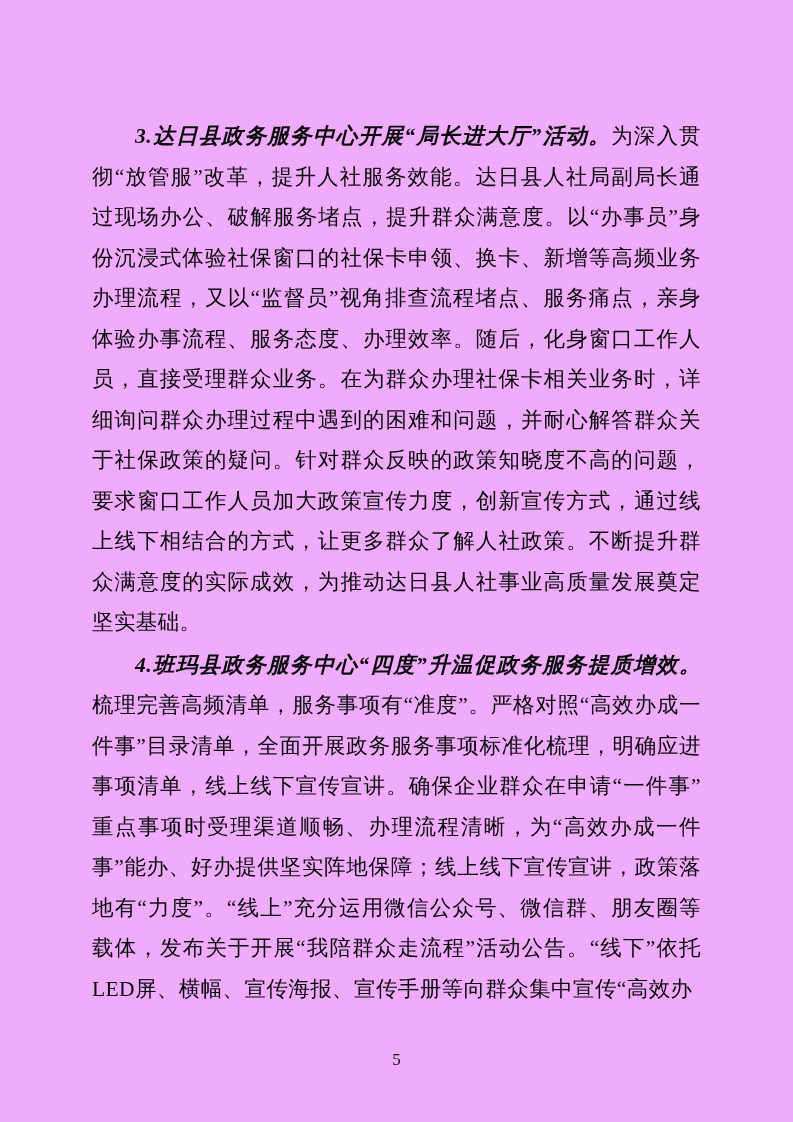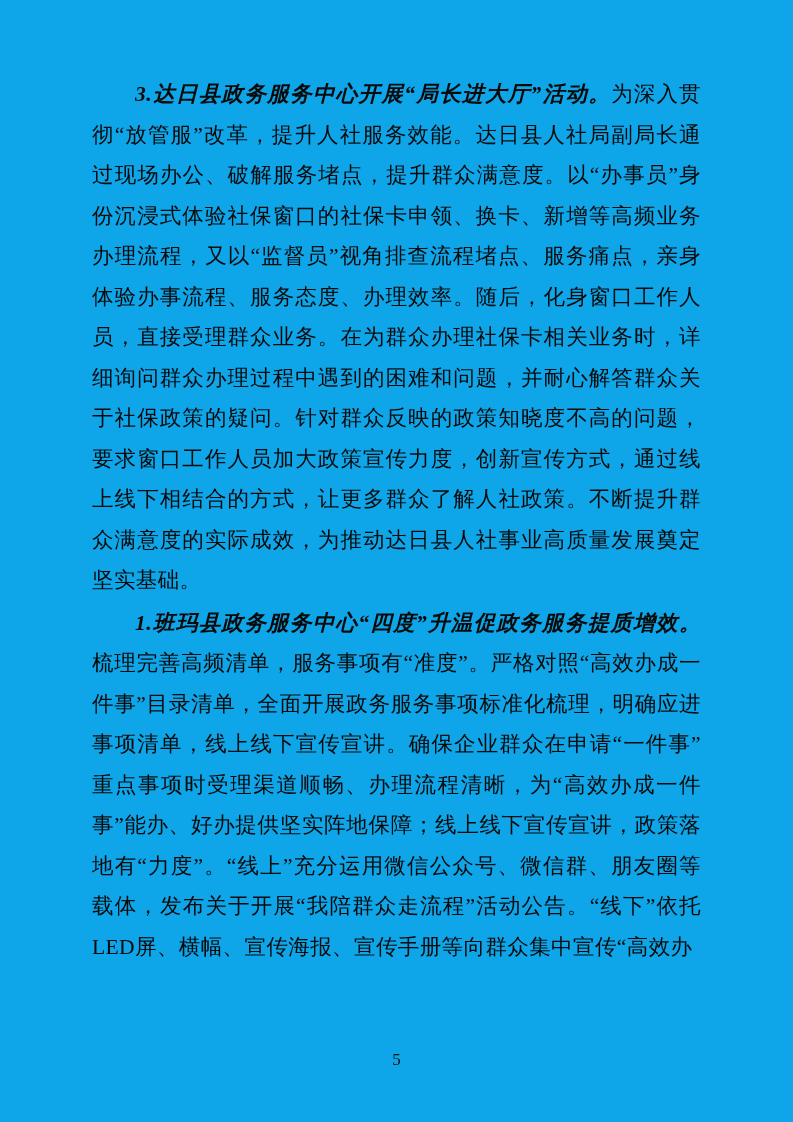--- a/index.html
+++ b/index.html
@@ -15,22 +15,22 @@
     position: relative;
     overflow: hidden;
   }
   .page {
     position: absolute;
     top: 0;
     left: 0;
     width: 793px;
     height: 1122px;
     box-sizing: border-box;
-    padding: 74px 92px 60px 92px;
-    background: #0ea5e9;
+    padding: 116px 92px 60px 92px;
+    background: #f0abfc;
   }
   .doc-body {
     width: 100%;
   }
   p.para {
     margin: 0 0 0 0;
     font-size: 21.5px;
     line-height: 40.5px;
     text-align: justify;
     text-justify: inter-ideograph;
@@ -61,18 +61,18 @@
 <body>
 
 <div class="page">
   <div class="doc-body">
 
     <p class="para">
       <span class="lead">3.达日县政务服务中心开展“局长进大厅”活动。</span><span>为深入贯彻“放管服”改革，提升人社服务效能。达日县人社局副局长通过现场办公、破解服务堵点，提升群众满意度。以“办事员”身份沉浸式体验社保窗口的社保卡申领、换卡、新增等高频业务办理流程，又以“监督员”视角排查流程堵点、服务痛点，亲身体验办事流程、服务态度、办理效率。随后，化身窗口工作人员，直接受理群众业务。在为群众办理社保卡相关业务时，详细询问群众办理过程中遇到的困难和问题，并耐心解答群众关于社保政策的疑问。针对群众反映的政策知晓度不高的问题，要求窗口工作人员加大政策宣传力度，创新宣传方式，通过线上线下相结合的方式，让更多群众了解人社政策。不断提升群众满意度的实际成效，为推动达日县人社事业高质量发展奠定坚实基础。</span>
     </p>
 
     <p class="para">
-      <span class="lead">1.班玛县政务服务中心“四度”升温促政务服务提质增效。</span><span>梳理完善高频清单，服务事项有“准度”。严格对照“高效办成一件事”目录清单，全面开展政务服务事项标准化梳理，明确应进事项清单，线上线下宣传宣讲。确保企业群众在申请“一件事”重点事项时受理渠道顺畅、办理流程清晰，为“高效办成一件事”能办、好办提供坚实阵地保障；线上线下宣传宣讲，政策落地有“力度”。“线上”充分运用微信公众号、微信群、朋友圈等载体，发布关于开展“我陪群众走流程”活动公告。“线下”依托LED屏、横幅、宣传海报、宣传手册等向群众集中宣传“高效办</span>
+      <span class="lead">4.班玛县政务服务中心“四度”升温促政务服务提质增效。</span><span>梳理完善高频清单，服务事项有“准度”。严格对照“高效办成一件事”目录清单，全面开展政务服务事项标准化梳理，明确应进事项清单，线上线下宣传宣讲。确保企业群众在申请“一件事”重点事项时受理渠道顺畅、办理流程清晰，为“高效办成一件事”能办、好办提供坚实阵地保障；线上线下宣传宣讲，政策落地有“力度”。“线上”充分运用微信公众号、微信群、朋友圈等载体，发布关于开展“我陪群众走流程”活动公告。“线下”依托LED屏、横幅、宣传海报、宣传手册等向群众集中宣传“高效办</span>
     </p>
 
   </div>
   <div class="page-number">5</div>
 </div>
 
 </body></html>

